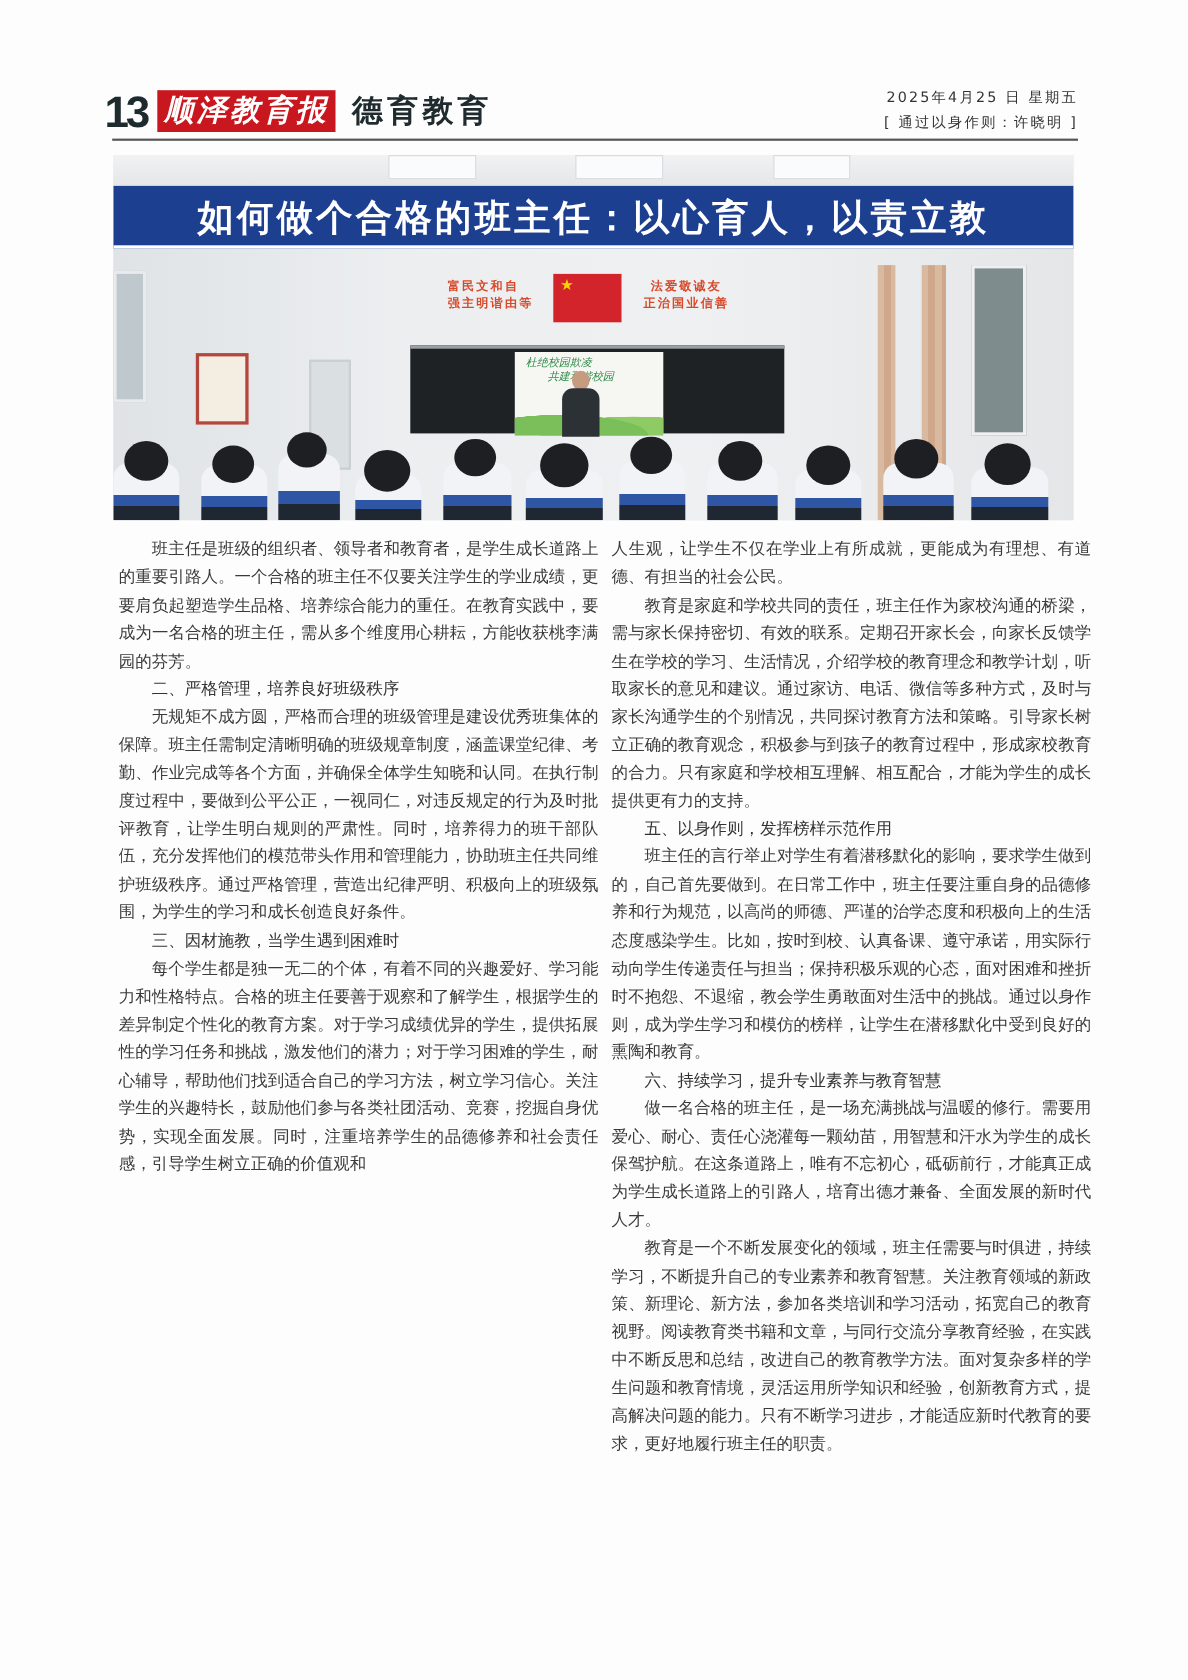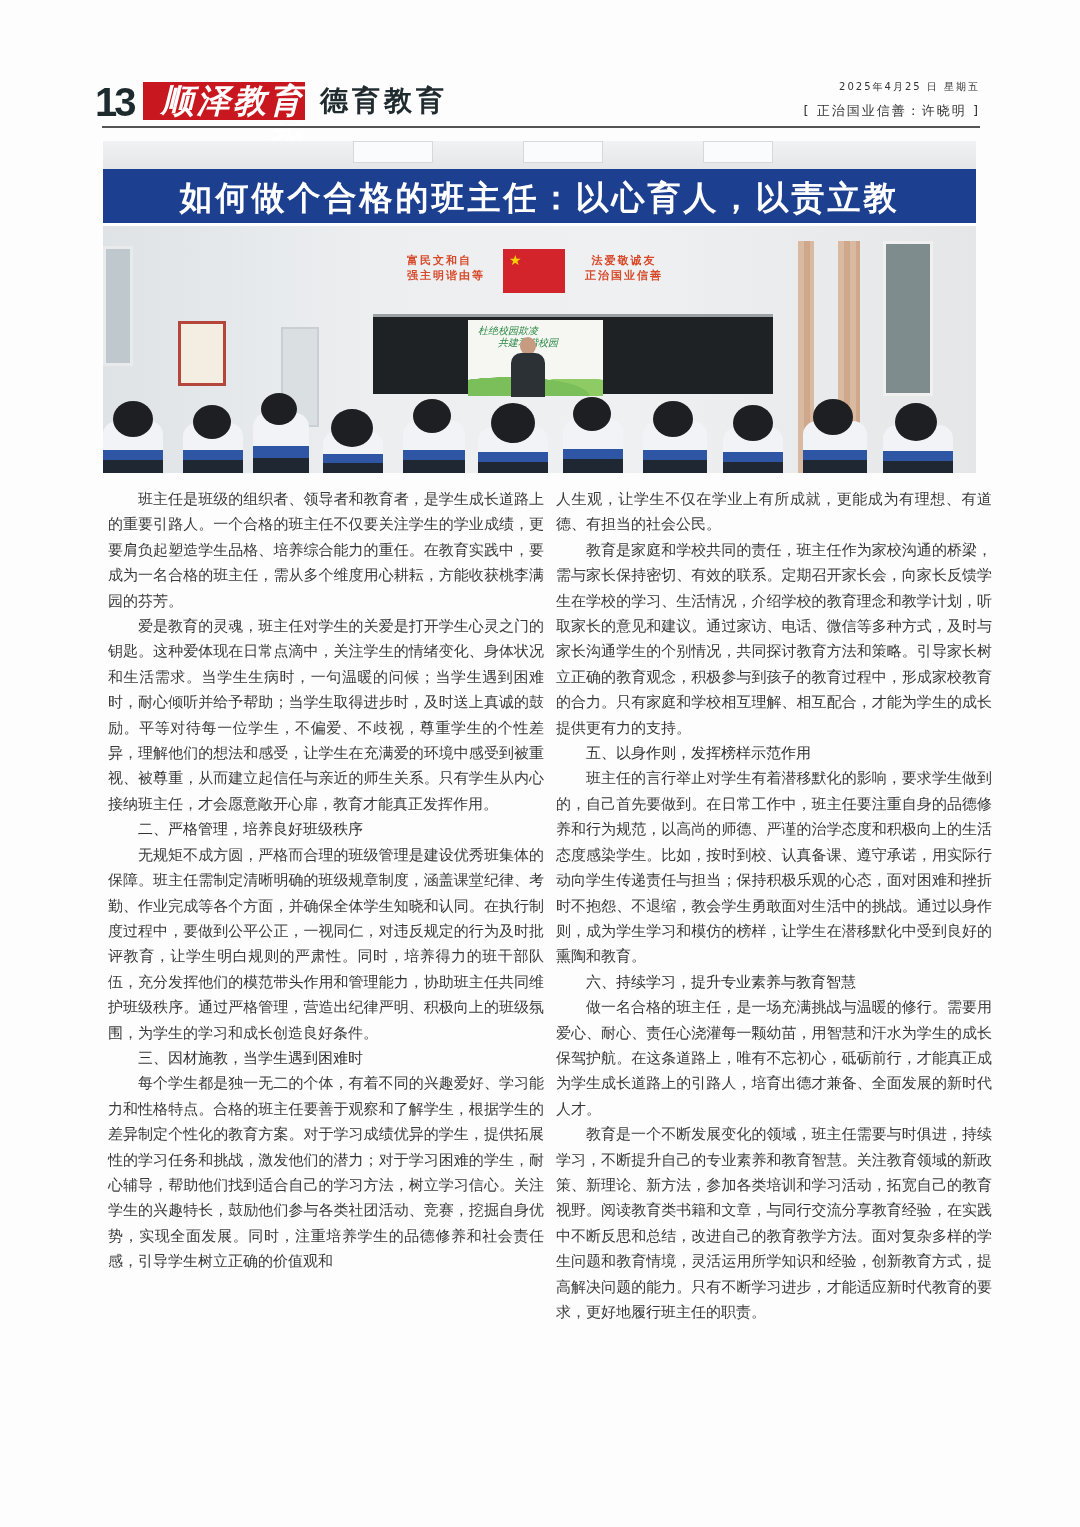--- a/index.html
+++ b/index.html
@@ -2,38 +2,38 @@
 <html><head>
 <meta charset="utf-8">
 <style>
   * { box-sizing: border-box; margin: 0; padding: 0; }
   html, body { width: 1080px; height: 1527px; background: #fdfdfd; }
   body { position: relative; font-family: "DejaVu Serif", "Liberation Serif", serif; color: #333; overflow: hidden; }
 
   
   .masthead { position: absolute; left: 95px; top: 80px; width: 885px; height: 40px; }
   .page-num { position: absolute; left: 0; top: 0; font-family: "Liberation Sans", "DejaVu Sans", sans-serif; font-weight: 700; font-size: 40px; line-height: 44px; color: #1d2a2e; letter-spacing: -3px; }
-  .paper-name { position: absolute; left: 48px; top: 2px; width: 162px; height: 38px; background: #c8171e; color: #fff; font-family: "DejaVu Serif", serif; font-weight: 700; font-style: italic; font-size: 33px; line-height: 38px; text-align: right; letter-spacing: 3px; }
+  .paper-name { position: absolute; left: 48px; top: 2px; width: 162px; height: 38px; background: #c8171e; color: #fff; font-family: "DejaVu Serif", serif; font-weight: 700; font-style: italic; font-size: 27px; line-height: 38px; text-align: center; letter-spacing: 3px; }
   .section-name { position: absolute; left: 225px; top: 2px; font-family: "DejaVu Sans", sans-serif; font-weight: 700; font-size: 28px; line-height: 38px; color: #1f2b2e; letter-spacing: 4px; }
-  .date-line { position: absolute; right: 0; top: 0; font-family: "DejaVu Sans", sans-serif; font-size: 10px; color: #333; letter-spacing: 2px; }
+  .date-line { position: absolute; right: 0; top: 0; font-family: "DejaVu Sans", sans-serif; font-size: 13px; color: #333; letter-spacing: 2px; }
   .editor-line { position: absolute; right: 0; top: 22px; font-family: "DejaVu Sans", sans-serif; font-size: 13px; color: #333; letter-spacing: 2px; }
   .rule { position: absolute; left: 102px; top: 126px; width: 878px; height: 2px; background: #555; }
 
   
   .photo { position: absolute; left: 103px; top: 141px; width: 873px; height: 332px; overflow: hidden; background: #e9ecee; }
   .ceiling { position: absolute; left: 0; top: 0; width: 100%; height: 30px; background: linear-gradient(#f1f2f3, #e3e5e7); }
   .ceil-light { position: absolute; top: 0; height: 22px; background: #fafbfc; border: 1px solid #d6d8da; }
   .wall { position: absolute; left: 0; top: 30px; width: 100%; height: 302px; background: linear-gradient(90deg, #dfe3e6 0%, #eceef0 30%, #eef0f1 60%, #e4e6e8 100%); }
   .window-left { position: absolute; left: 0; top: 105px; width: 30px; height: 120px; background: #bfc9cd; border: 3px solid #e8eaeb; }
   .curtain { position: absolute; top: 100px; height: 232px; background: repeating-linear-gradient(90deg, #d9b9a0 0 6px, #cfa88c 6px 12px); }
   .window-right { position: absolute; left: 780px; top: 100px; width: 50px; height: 155px; background: #7f8c8e; border: 3px solid #f0f0f0; }
   .flag { position: absolute; left: 400px; top: 108px; width: 62px; height: 44px; background: #d3242b; }
   .flag-star { position: absolute; left: 6px; top: 4px; color: #f5d300; font-size: 14px; line-height: 14px; }
   .slogan { position: absolute; font-family: "DejaVu Sans", sans-serif; font-weight: 700; font-size: 11px; line-height: 15px; color: #d8492a; letter-spacing: 2px; }
-  .board { position: absolute; left: 270px; top: 173px; width: 400px; height: 80px; background: #1f2224; border-top: 3px solid #9aa0a3; }
+  .board { position: absolute; left: 270px; top: 173px; width: 340px; height: 80px; background: #1f2224; border-top: 3px solid #9aa0a3; }
   .screen { position: absolute; left: 95px; top: 3px; width: 135px; height: 76px; background: #f6f7f2; }
   .screen-text { position: absolute; left: 10px; top: 5px; font-family: "DejaVu Serif", serif; font-style: italic; font-size: 10px; line-height: 12px; color: #2f8b4a; }
   .screen-hill { position: absolute; left: 0; bottom: 0; width: 100%; height: 22px; background: radial-gradient(ellipse at 30% 100%, #7bbf5a 0 60%, transparent 61%), radial-gradient(ellipse at 80% 100%, #8fcb64 0 55%, transparent 56%); }
   .teacher { position: absolute; left: 138px; top: 20px; width: 34px; height: 60px; }
   .teacher-head { position: absolute; left: 9px; top: 0; width: 16px; height: 18px; border-radius: 50%; background: #c69b7f; }
   .teacher-body { position: absolute; left: 0; top: 16px; width: 34px; height: 44px; border-radius: 10px 10px 0 0; background: #2c3136; }
   .poster { position: absolute; left: 75px; top: 180px; width: 48px; height: 65px; background: #f4ede2; border: 3px solid #b5463c; }
   .door { position: absolute; left: 178px; top: 186px; width: 38px; height: 100px; background: #dadfe2; border: 2px solid #c9cfd2; }
   .students { position: absolute; left: 0; top: 250px; width: 100%; height: 82px; }
   .stu-head { position: absolute; border-radius: 50%; background: #1e1f22; }
@@ -51,21 +51,21 @@
   .heading { text-indent: 2em; color: #333; }
 </style>
 </head>
 <body>
 
 <header class="masthead">
   <div class="page-num">13</div>
   <div class="paper-name">顺泽教育报</div>
   <div class="section-name">德育教育</div>
   <div class="date-line">2025年4月25 日  星期五</div>
-  <div class="editor-line">[ 正治国业信善：许晓明 ]</div>
+  <div class="editor-line">[ 通过以身作则：许晓明 ]</div>
 </header>
 <div class="rule"></div>
 
 <figure class="photo">
   <div class="ceiling">
     <div class="ceil-light" style="left:250px;width:80px;"></div>
     <div class="ceil-light" style="left:420px;width:80px;"></div>
     <div class="ceil-light" style="left:600px;width:70px;"></div>
   </div>
   <div class="wall"></div>
@@ -128,21 +128,20 @@
     <div class="stu-head" style="left:792px;top:12px;width:42px;height:38px;"></div>
   </div>
 
   <div class="banner">
     <h1 class="banner-text">如何做个合格的班主任：以心育人，以责立教</h1>
   </div>
 </figure>
 
 <section class="col col-left">
   <p class="para">班主任是班级的组织者、领导者和教育者，是学生成长道路上的重要引路人。一个合格的班主任不仅要关注学生的学业成绩，更要肩负起塑造学生品格、培养综合能力的重任。在教育实践中，要成为一名合格的班主任，需从多个维度用心耕耘，方能收获桃李满园的芬芳。</p>
-  <p class="para">爱是教育的灵魂，班主任对学生的关爱是打开学生心灵之门的钥匙。这种爱体现在日常点滴中，关注学生的情绪变化、身体状况和生活需求。当学生生病时，一句温暖的问候；当学生遇到困难时，耐心倾听并给予帮助；当学生取得进步时，及时送上真诚的鼓励。平等对待每一位学生，不偏爱、不歧视，尊重学生的个性差异，理解他们的想法和感受，让学生在充满爱的环境中感受到被重视、被尊重，从而建立起信任与亲近的师生关系。只有学生从内心接纳班主任，才会愿意敞开心扉，教育才能真正发挥作用。</p>
   <p class="heading">二、严格管理，培养良好班级秩序</p>
   <p class="para">无规矩不成方圆，严格而合理的班级管理是建设优秀班集体的保障。班主任需制定清晰明确的班级规章制度，涵盖课堂纪律、考勤、作业完成等各个方面，并确保全体学生知晓和认同。在执行制度过程中，要做到公平公正，一视同仁，对违反规定的行为及时批评教育，让学生明白规则的严肃性。同时，培养得力的班干部队伍，充分发挥他们的模范带头作用和管理能力，协助班主任共同维护班级秩序。通过严格管理，营造出纪律严明、积极向上的班级氛围，为学生的学习和成长创造良好条件。</p>
   <p class="heading">三、因材施教，当学生遇到困难时</p>
   <p class="para">每个学生都是独一无二的个体，有着不同的兴趣爱好、学习能力和性格特点。合格的班主任要善于观察和了解学生，根据学生的差异制定个性化的教育方案。对于学习成绩优异的学生，提供拓展性的学习任务和挑战，激发他们的潜力；对于学习困难的学生，耐心辅导，帮助他们找到适合自己的学习方法，树立学习信心。关注学生的兴趣特长，鼓励他们参与各类社团活动、竞赛，挖掘自身优势，实现全面发展。同时，注重培养学生的品德修养和社会责任感，引导学生树立正确的价值观和</p>
 </section>
 
 <section class="col col-right">
   <p class="para cont">人生观，让学生不仅在学业上有所成就，更能成为有理想、有道德、有担当的社会公民。</p>
   <p class="para">教育是家庭和学校共同的责任，班主任作为家校沟通的桥梁，需与家长保持密切、有效的联系。定期召开家长会，向家长反馈学生在学校的学习、生活情况，介绍学校的教育理念和教学计划，听取家长的意见和建议。通过家访、电话、微信等多种方式，及时与家长沟通学生的个别情况，共同探讨教育方法和策略。引导家长树立正确的教育观念，积极参与到孩子的教育过程中，形成家校教育的合力。只有家庭和学校相互理解、相互配合，才能为学生的成长提供更有力的支持。</p>
   <p class="heading">五、以身作则，发挥榜样示范作用</p>

